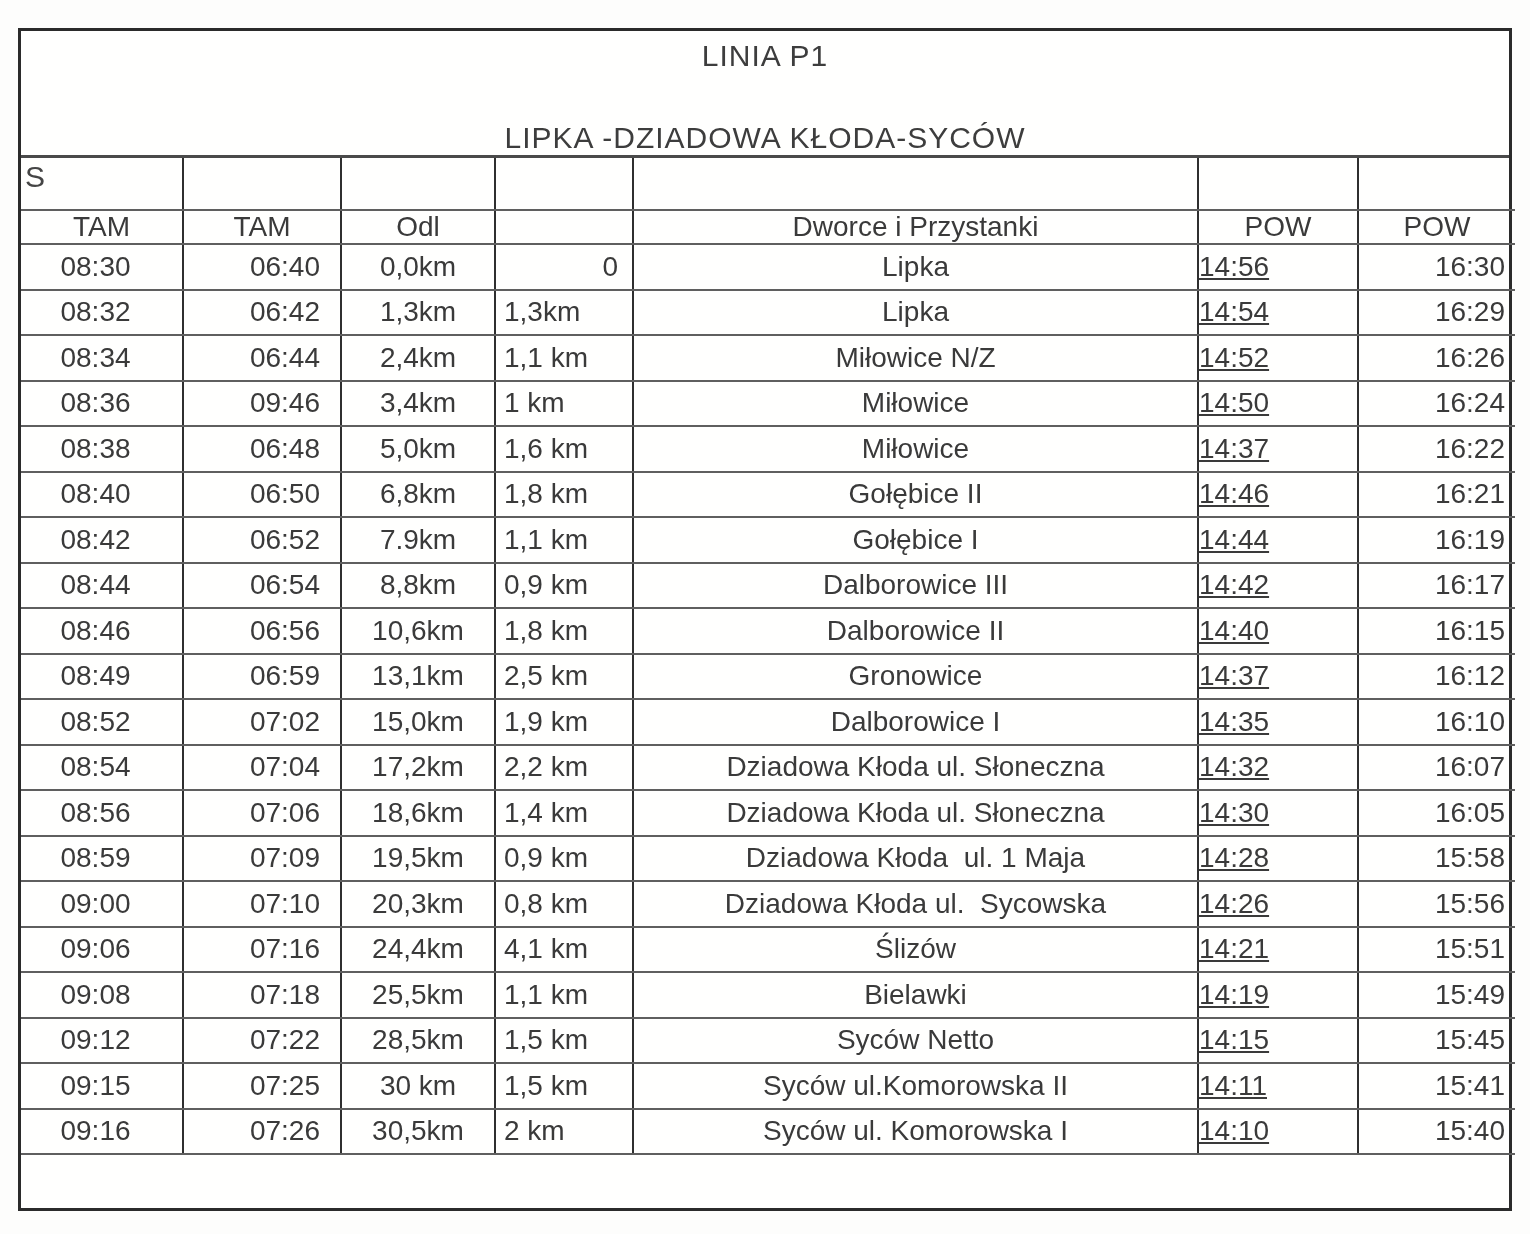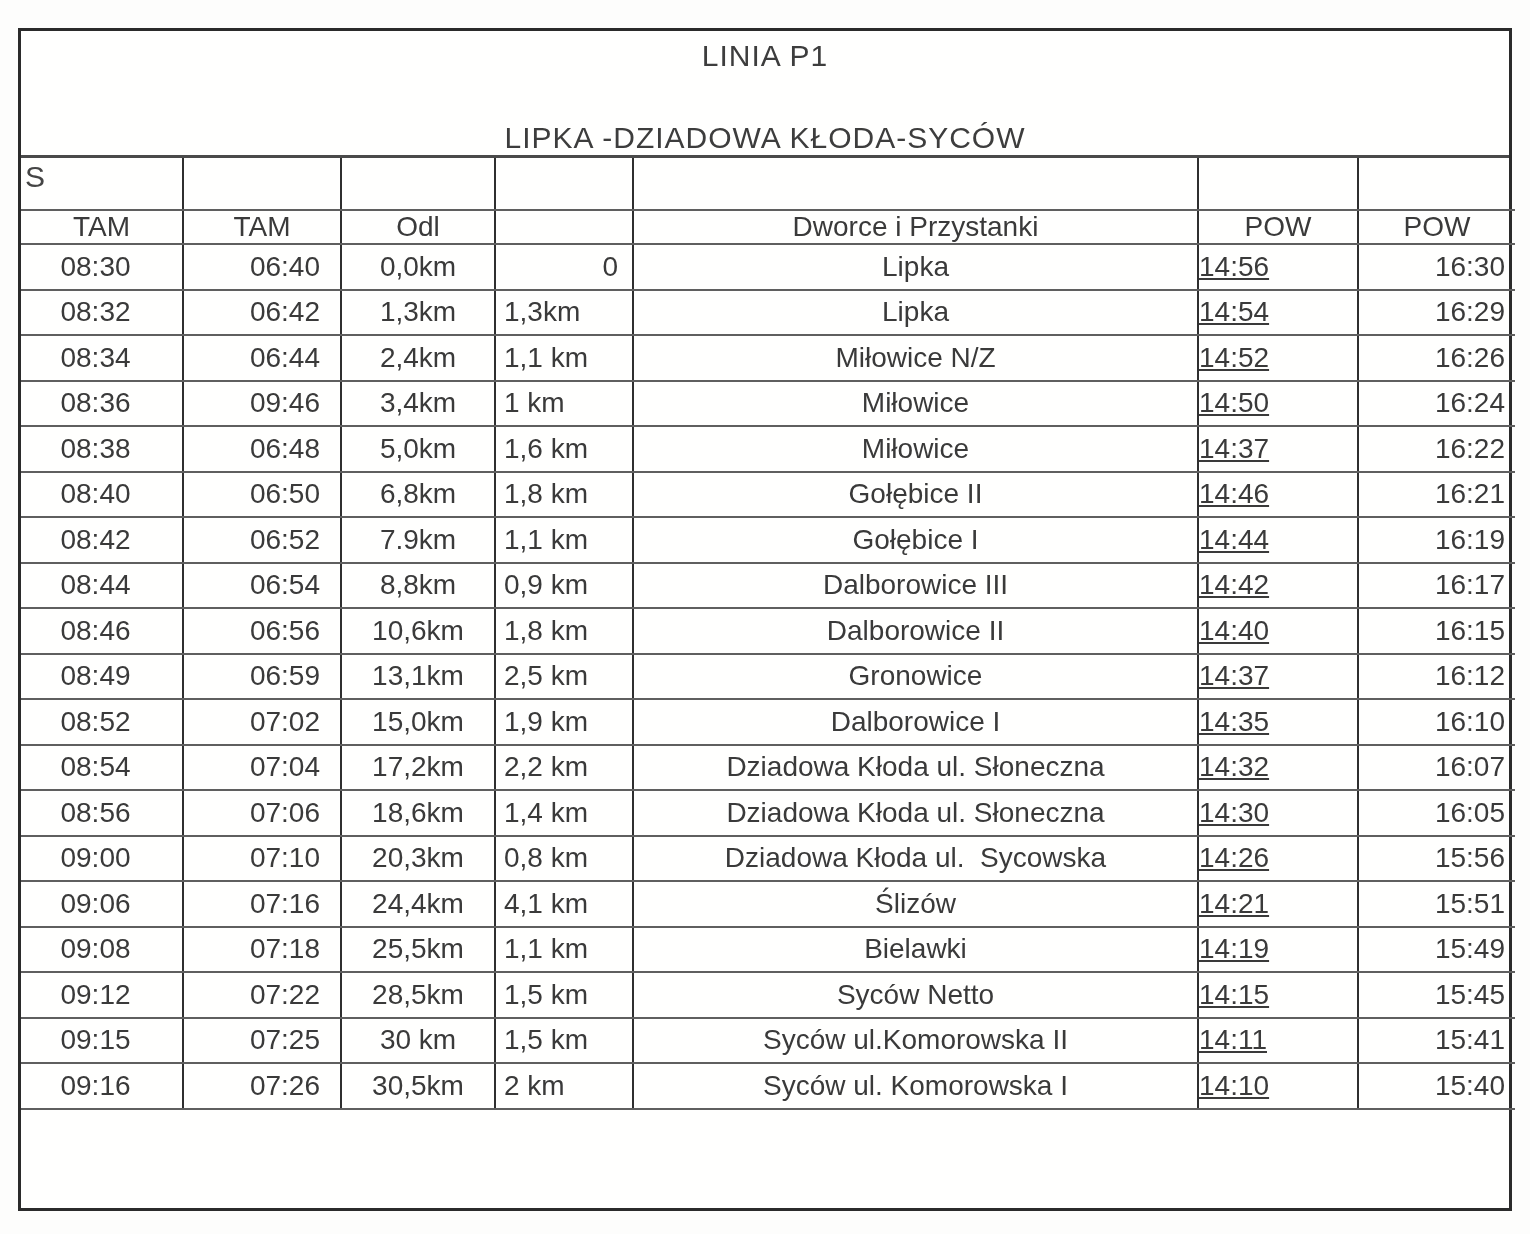--- a/index.html
+++ b/index.html
@@ -239,20 +239,29 @@
         <tr>
           <td class="col-0">08:56</td>
           <td class="col-1">07:06</td>
           <td class="col-2">18,6km</td>
           <td class="col-3">1,4 km</td>
           <td class="col-4">Dziadowa Kłoda ul. Słoneczna</td>
           <td class="col-5">14:30</td>
           <td class="col-6">16:05</td>
         </tr>
         <tr>
+          <td class="col-0">08:59</td>
+          <td class="col-1">07:09</td>
+          <td class="col-2">19,5km</td>
+          <td class="col-3">0,9 km</td>
+          <td class="col-4">Dziadowa Kłoda  ul. 1 Maja</td>
+          <td class="col-5">14:28</td>
+          <td class="col-6">15:58</td>
+        </tr>
+        <tr>
           <td class="col-0">09:00</td>
           <td class="col-1">07:10</td>
           <td class="col-2">20,3km</td>
           <td class="col-3">0,8 km</td>
           <td class="col-4">Dziadowa Kłoda ul.  Sycowska</td>
           <td class="col-5">14:26</td>
           <td class="col-6">15:56</td>
         </tr>
         <tr>
           <td class="col-0">09:06</td>

